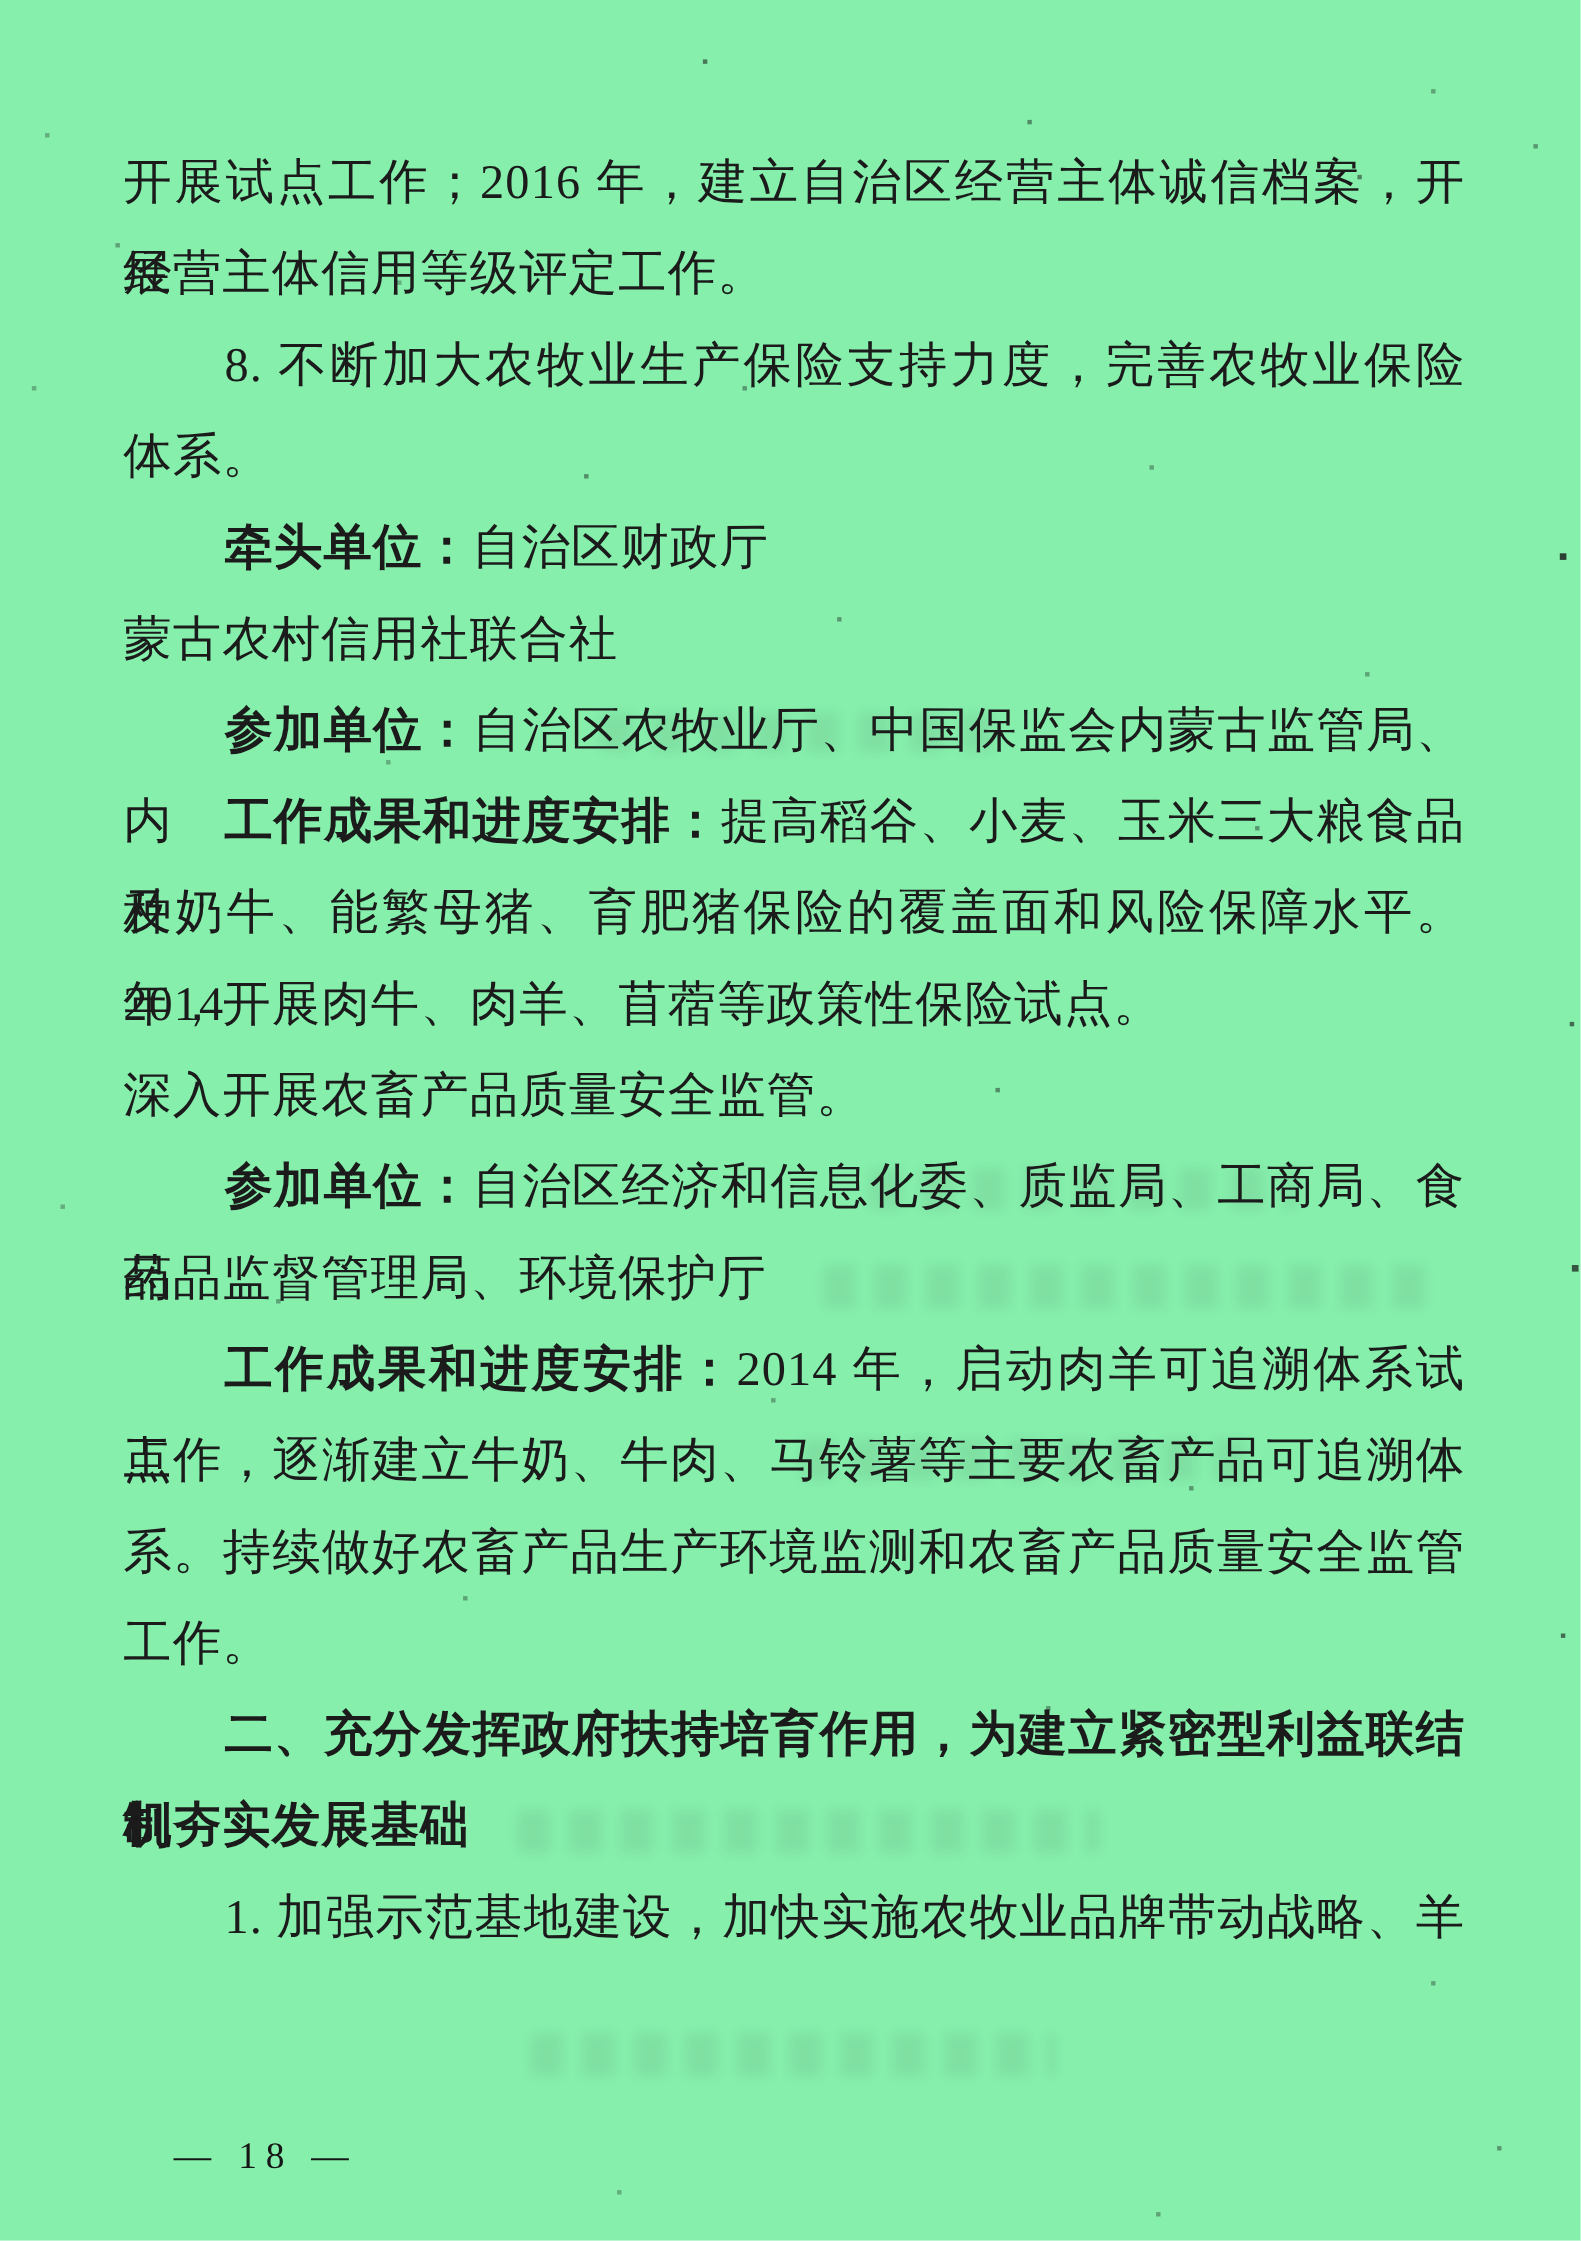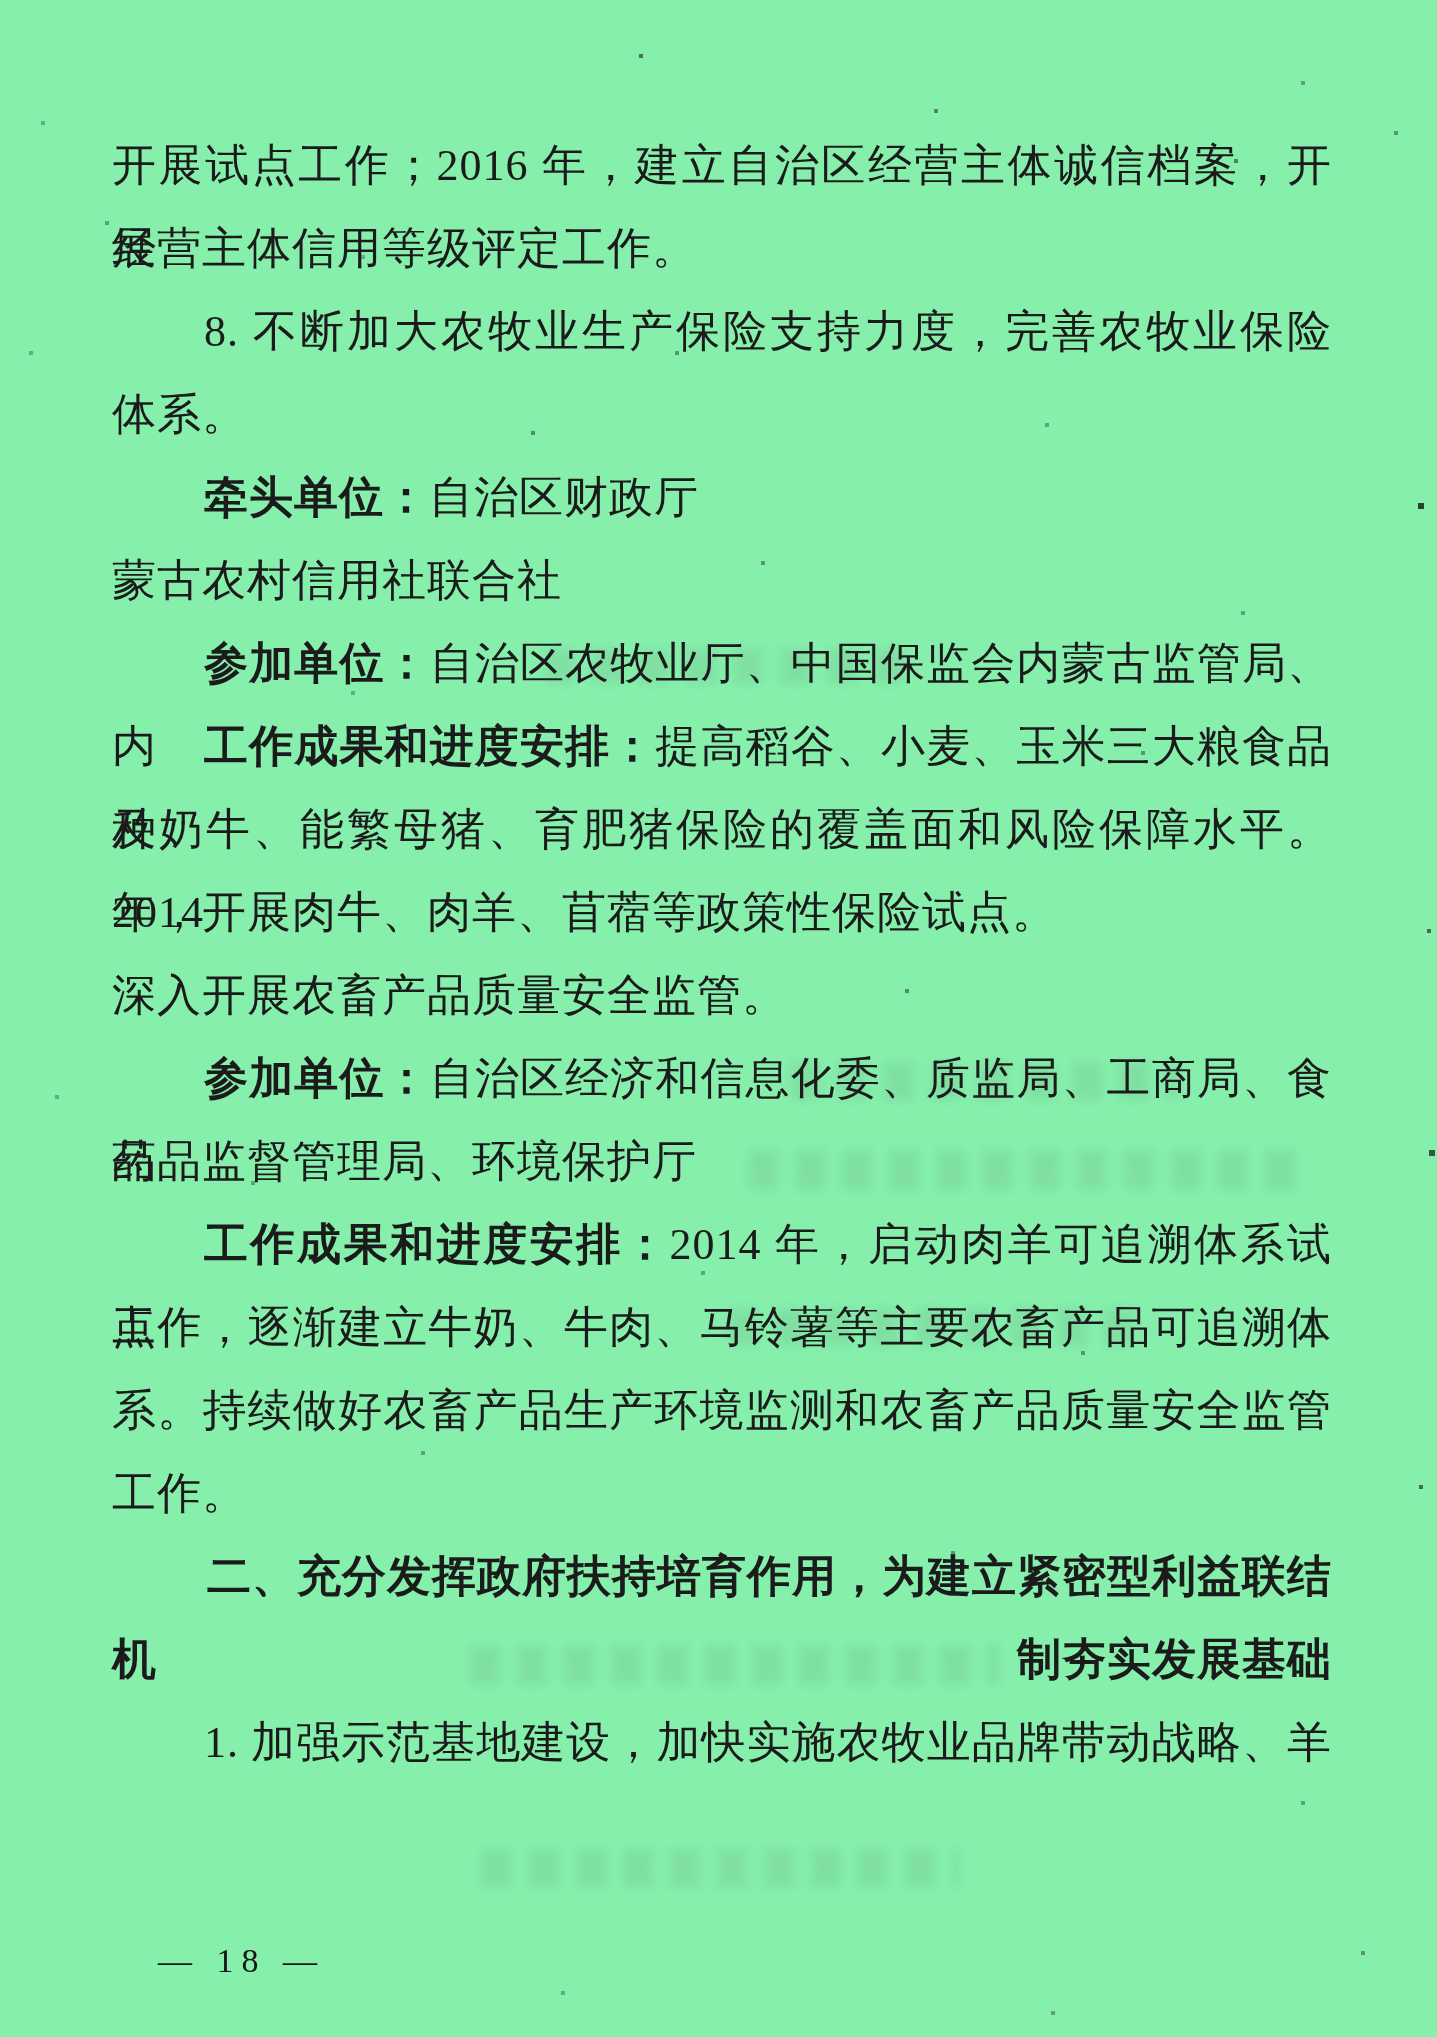--- a/index.html
+++ b/index.html
@@ -28,21 +28,21 @@
     font-size: 44px;
     letter-spacing: 1px;
     text-align: left;
   }
   .line.indent { text-indent: 92px; }
   .line.full {
     text-align: justify;
     text-align-last: justify;
     text-justify: inter-character;
   }
-  .line.bold, .line .label { font-weight: 700; text-align: right; }
+  .line.bold, .line .label { font-weight: 700; }
   .footer {
     position: absolute;
     left: 158px;
     top: 1942px;
     font-size: 34px;
     letter-spacing: 8px;
     color: #161616;
   }
   
   .smudge {

